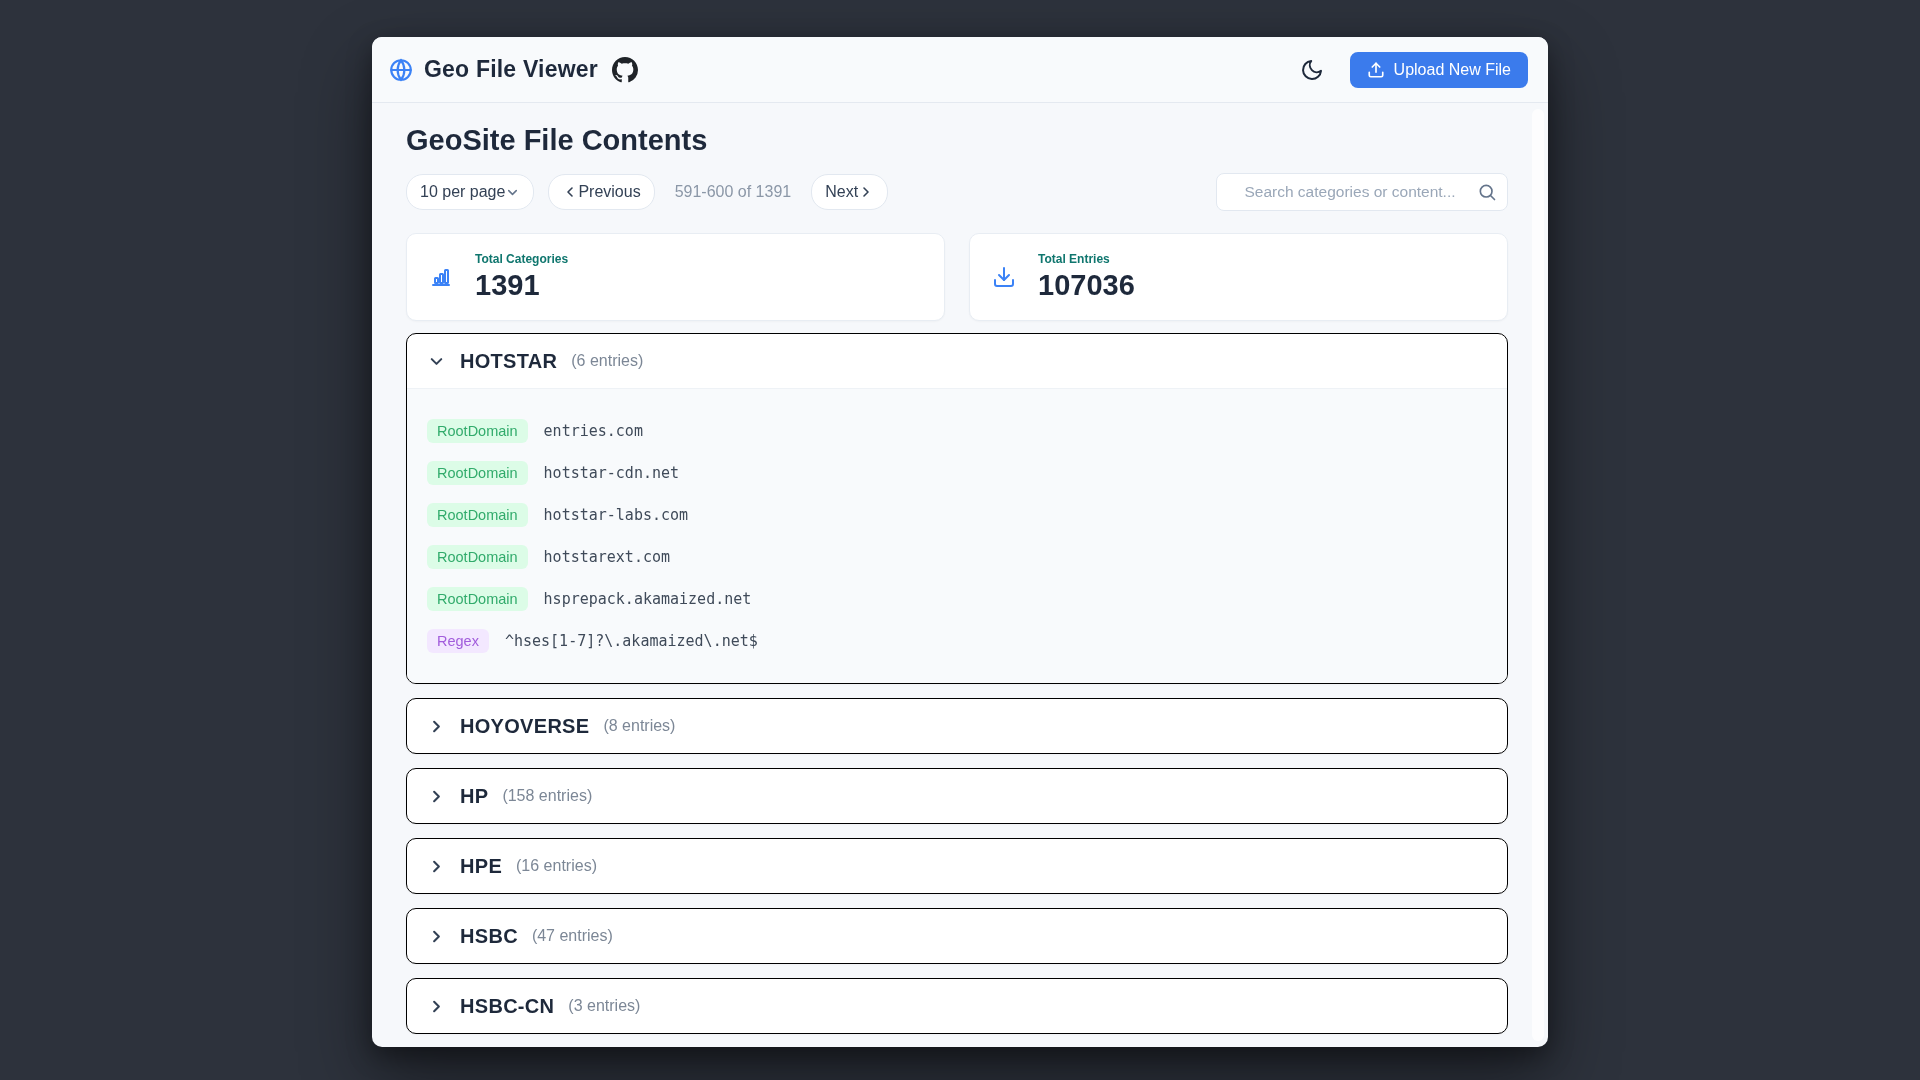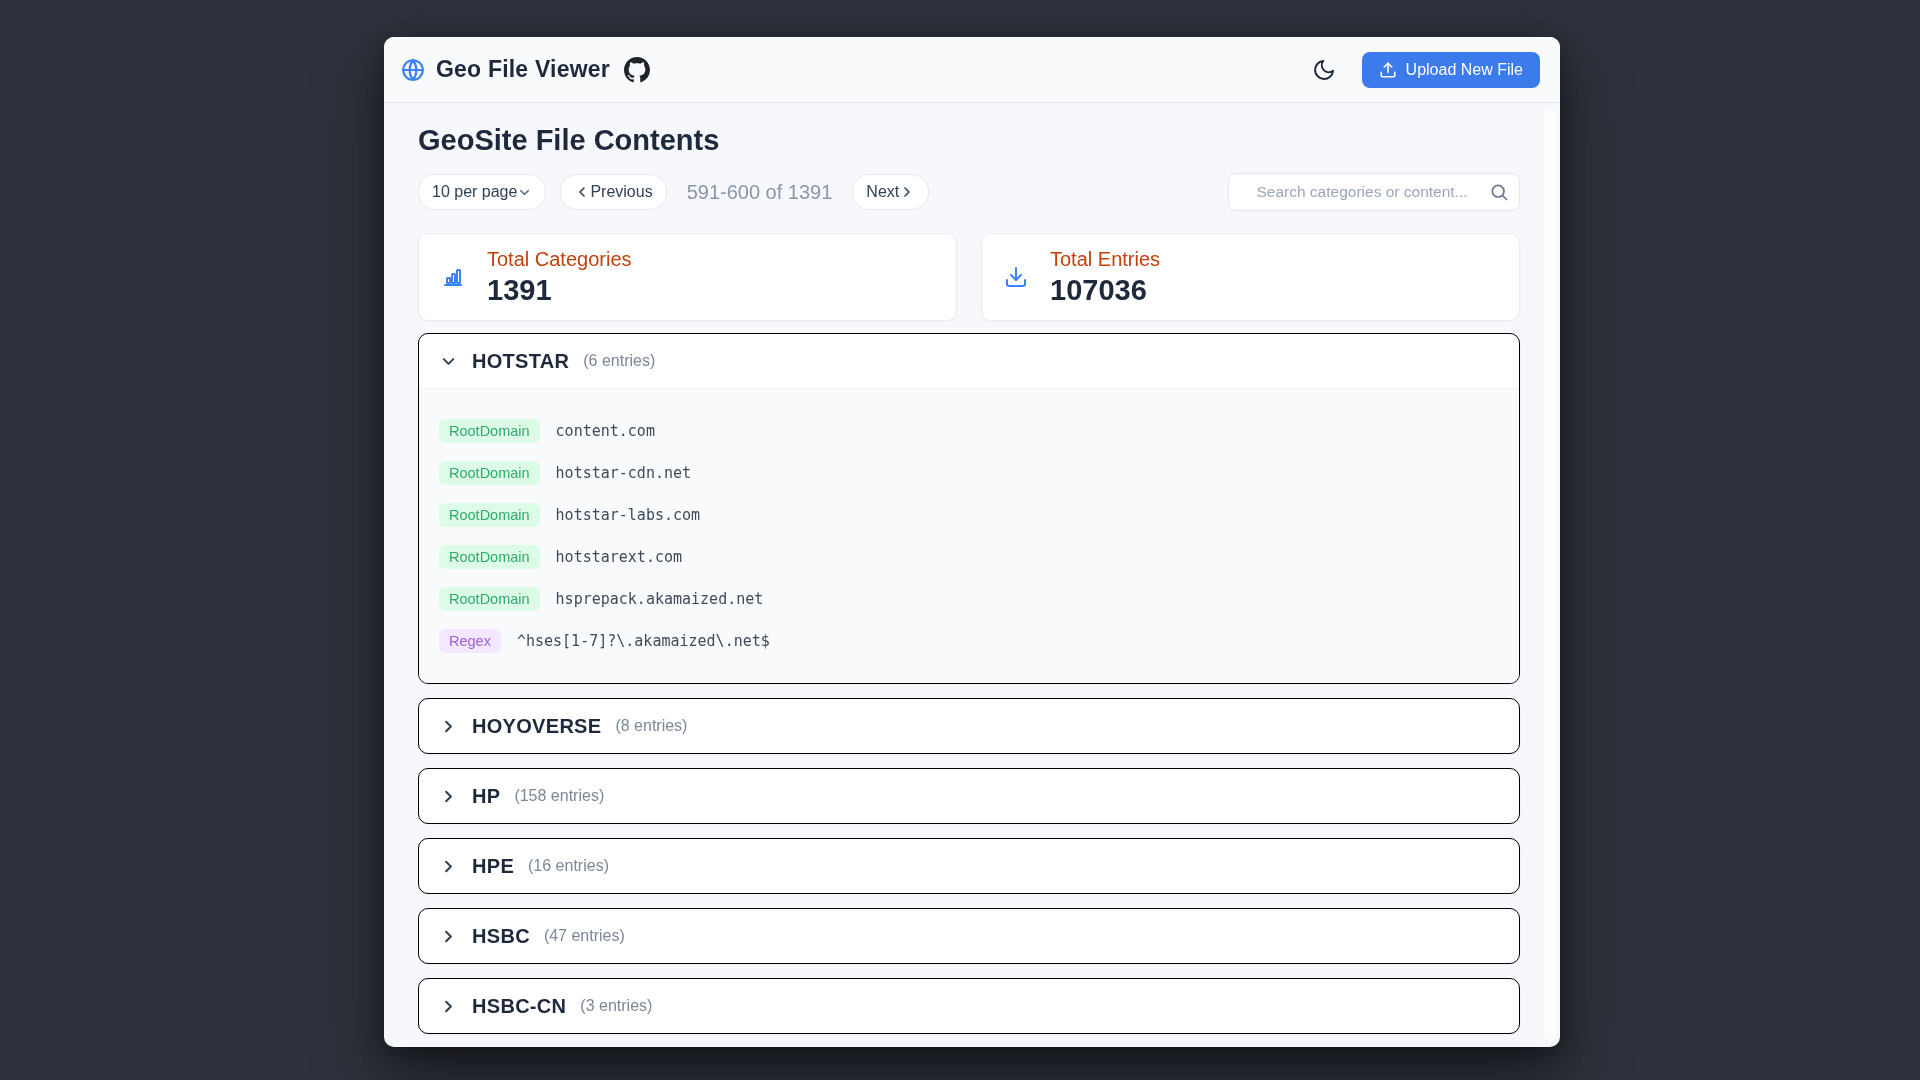--- a/index.html
+++ b/index.html
@@ -6,21 +6,21 @@
   html,body { width:1920px; height:1080px; overflow:hidden; }
   body {
     font-family:"Liberation Sans","DejaVu Sans",sans-serif;
     background:
       radial-gradient(950px 780px at -3% -10%, rgba(198,54,62,1) 0%, rgba(198,54,62,.55) 38%, rgba(198,54,62,0) 68%),
       radial-gradient(1250px 950px at 103% 108%, rgba(17,124,190,1) 0%, rgba(17,124,190,.65) 42%, rgba(17,124,190,0) 72%),
       linear-gradient(165deg, #353a45 0%, #2a2f39 45%, #454d5a 78%, #3e4document6 100%);
     background-color:#2d323c;
   }
   .window {
-    position:absolute; left:384px; top:37px; width:1176px; height:1010px;
+    position:absolute; left:372px; top:37px; width:1176px; height:1010px;
     background:#f6f8fb; border-radius:10px; overflow:hidden;
     box-shadow:0 30px 70px rgba(0,0,0,.45), 0 8px 24px rgba(0,0,0,.35);
   }
   
   .app-header {
     height:66px; background:#f8fafc; border-bottom:1px solid #e4e9f0;
     display:flex; align-items:center; justify-content:space-between; padding:0 20px 0 16px;
   }
   .header-left { display:flex; align-items:center; gap:10px; }
   .app-title { font-size:23px; font-weight:700; color:#1e293b; letter-spacing:.2px; }
@@ -34,37 +34,37 @@
   
   .content { padding:20px 40px 0 34px; position:relative; }
   .page-title { font-size:29px; line-height:34px; font-weight:700; color:#1e293b; }
   .controls { margin-top:16px; display:flex; align-items:center; justify-content:space-between; }
   .controls-left { display:flex; align-items:center; gap:14px; }
   .select, .page-btn {
     display:flex; align-items:center; gap:0; background:#fff; border:1px solid #e2e8f0;
     border-radius:17px; padding:8px 13px; font-size:16px; color:#334155; font-weight:500;
     font-family:inherit; cursor:pointer; height:36px;
   }
-  .page-range { font-size:20px; color:#8b97a7; padding:0 6px; }
+  .page-range { font-size:16px; color:#8b97a7; padding:0 6px; }
   .search-wrap { position:relative; }
   .search-input {
     width:292px; height:38px; background:#fff; border:1px solid #e2e8f0; border-radius:8px;
     padding:0 38px 0 14px; font-size:15.5px; color:#334155; font-family:inherit; outline:none;text-align:center;
   }
   .search-input::placeholder { color:#9aa7b8; }
   .search-icon-pos { position:absolute; right:11px; top:9px; }
   
   .stats { margin-top:22px; display:grid; grid-template-columns:1fr 1fr; gap:24px; }
   .stat-card {
     background:#fff; border:1px solid #e8edf3; border-radius:10px; padding:18px 22px;
     display:flex; align-items:center; gap:22px; height:88px;
     box-shadow:0 1px 2px rgba(16,24,40,.03);
   }
   .stat-text { display:flex; flex-direction:column; gap:3px; }
-  .stat-label { font-size:20px; color:#c2410c; font-weight:400; }
+  .stat-label { font-size:12px; color:#0f766e; font-weight:700; }
   .stat-value { font-size:29px; font-weight:700; color:#1e293b; }
   
   .bulk-links { margin-top:34px; display:flex; gap:16px; height:20px; }
   .link { font-size:16px; color:#5f93ee; text-decoration:none; font-weight:500; cursor:pointer; }
   
   .category-list { margin-top:12px; display:flex; flex-direction:column; gap:14px; padding-bottom:20px; }
   .category-card {
     background:#fff; border:1px solid #000000; border-radius:10px; overflow:hidden;
     box-shadow:0 1px 2px rgba(16,24,40,.03);
   }
@@ -208,21 +208,21 @@
         <svg width="19" height="19" viewBox="0 0 24 24" fill="none" stroke="#334155" stroke-width="2.6" stroke-linecap="round" stroke-linejoin="round">
                 <polyline points="9 18 15 12 9 6"></polyline>
               </svg>
       </span>
       <span class="cat-name">HOTSTAR</span>
       <span class="cat-count">(6 entries)</span>
     </div>
     <div class="entries">
   <div class="entry-row">
     <span class="badge rootdomain">RootDomain</span>
-    <span class="entry-value">content.com</span>
+    <span class="entry-value">entries.com</span>
   </div>
 
   <div class="entry-row">
     <span class="badge rootdomain">RootDomain</span>
     <span class="entry-value">hotstar-cdn.net</span>
   </div>
 
   <div class="entry-row">
     <span class="badge rootdomain">RootDomain</span>
     <span class="entry-value">hotstar-labs.com</span>

